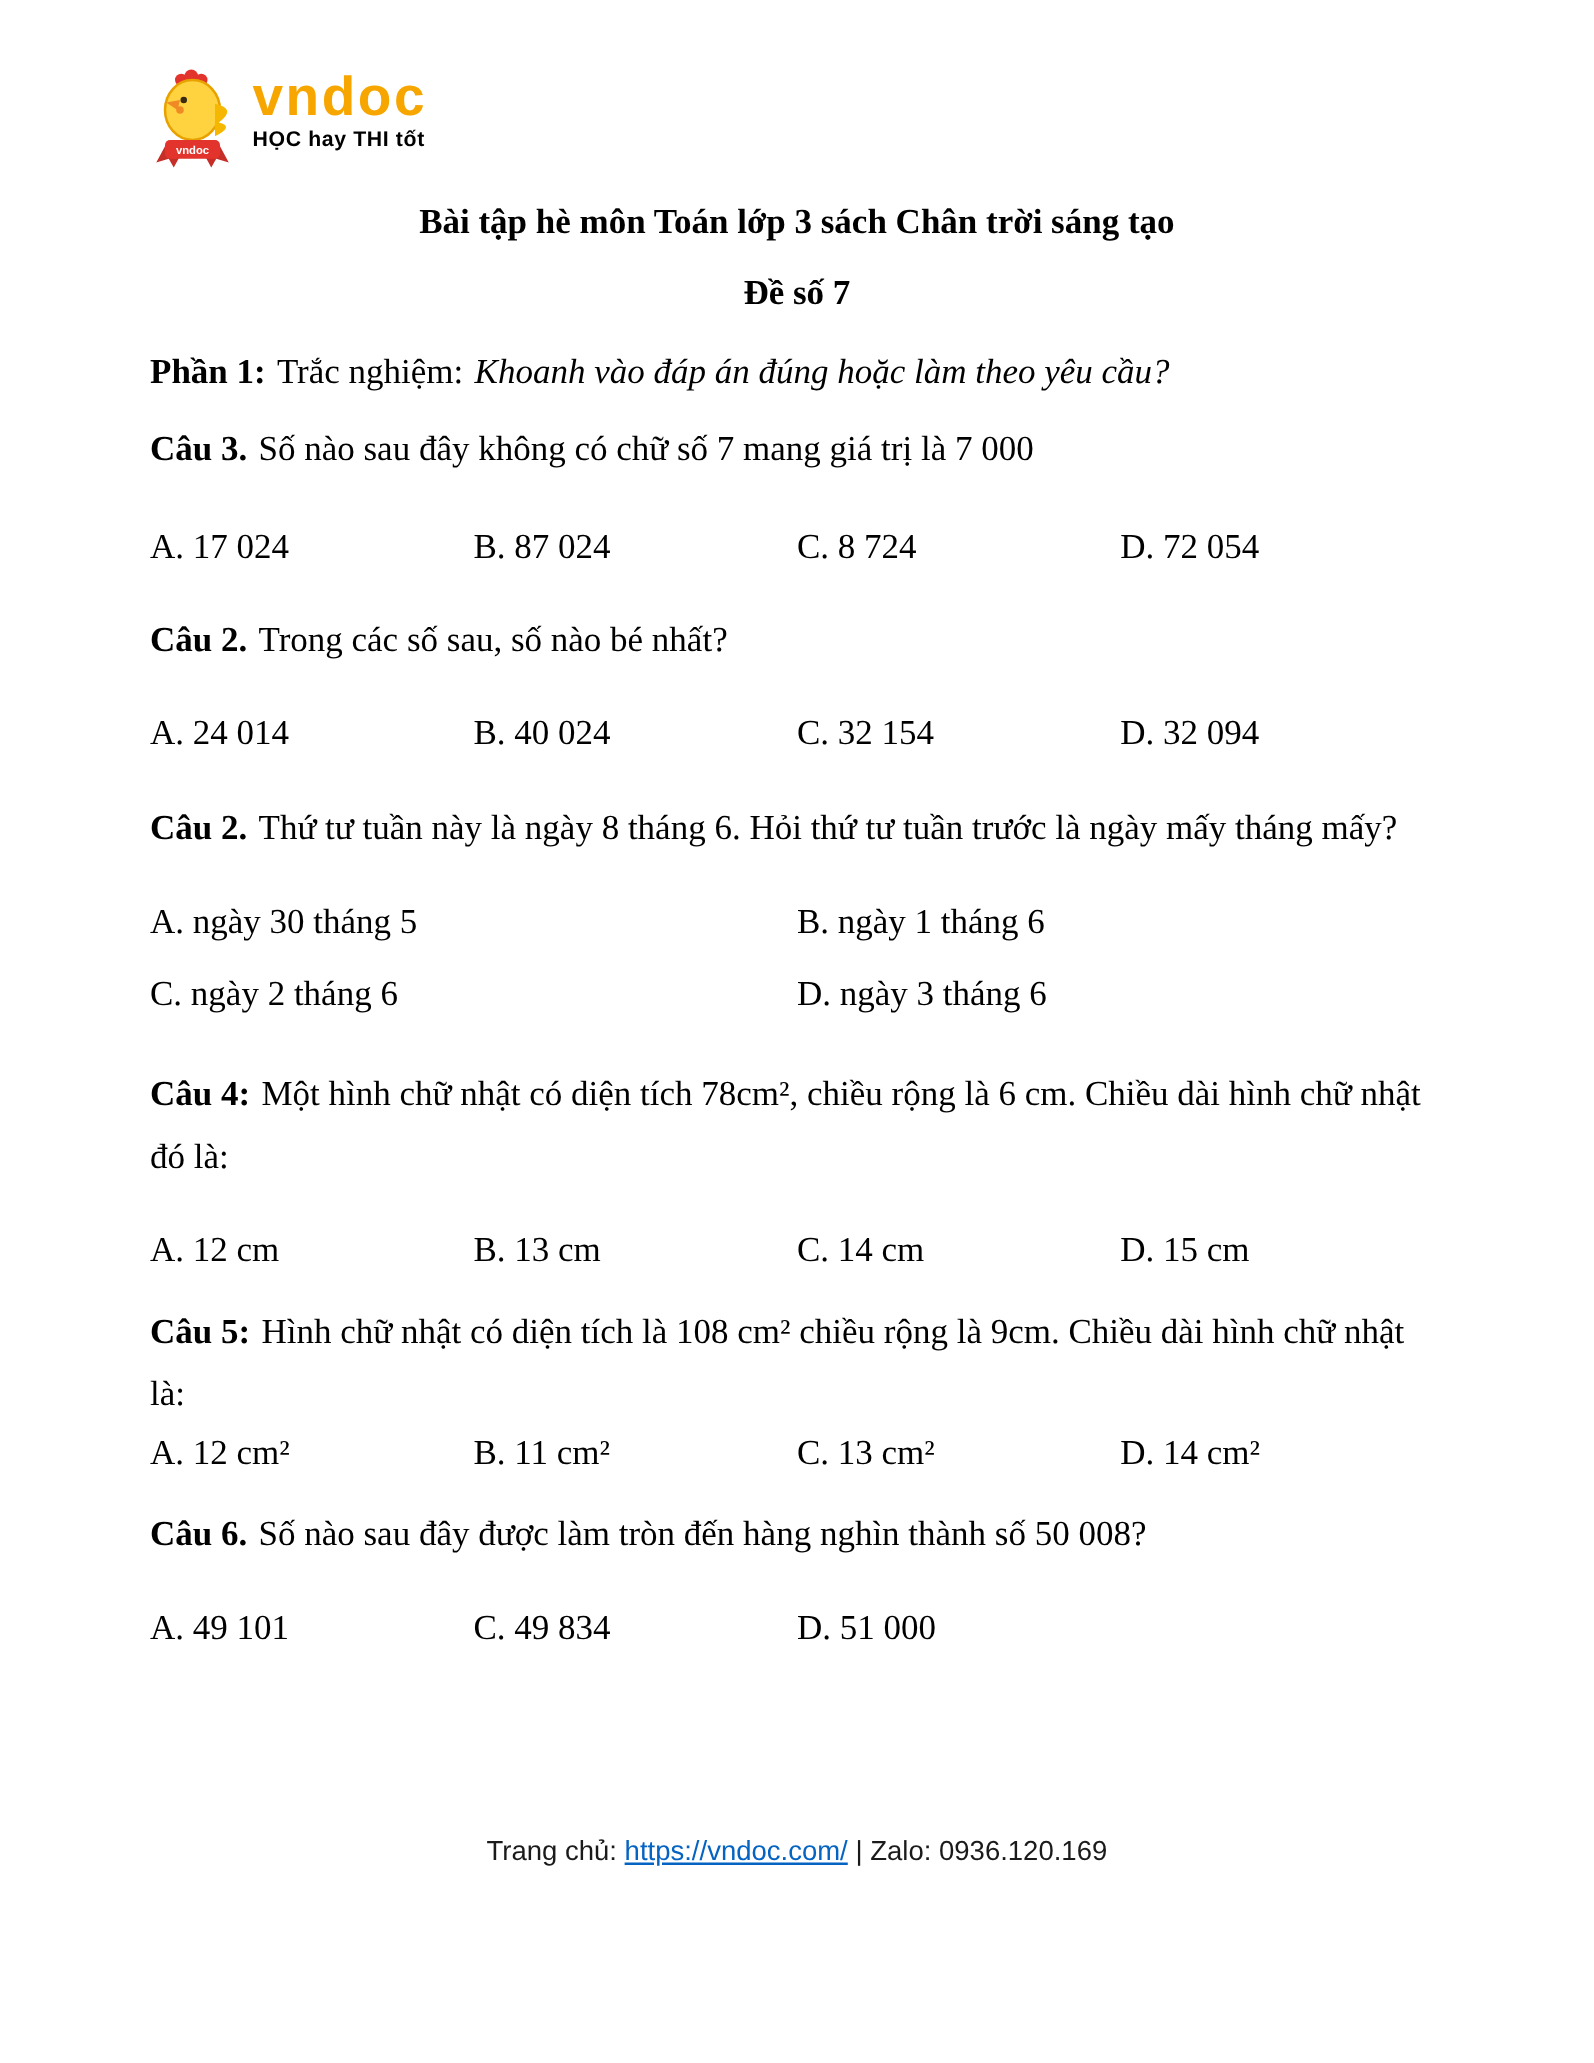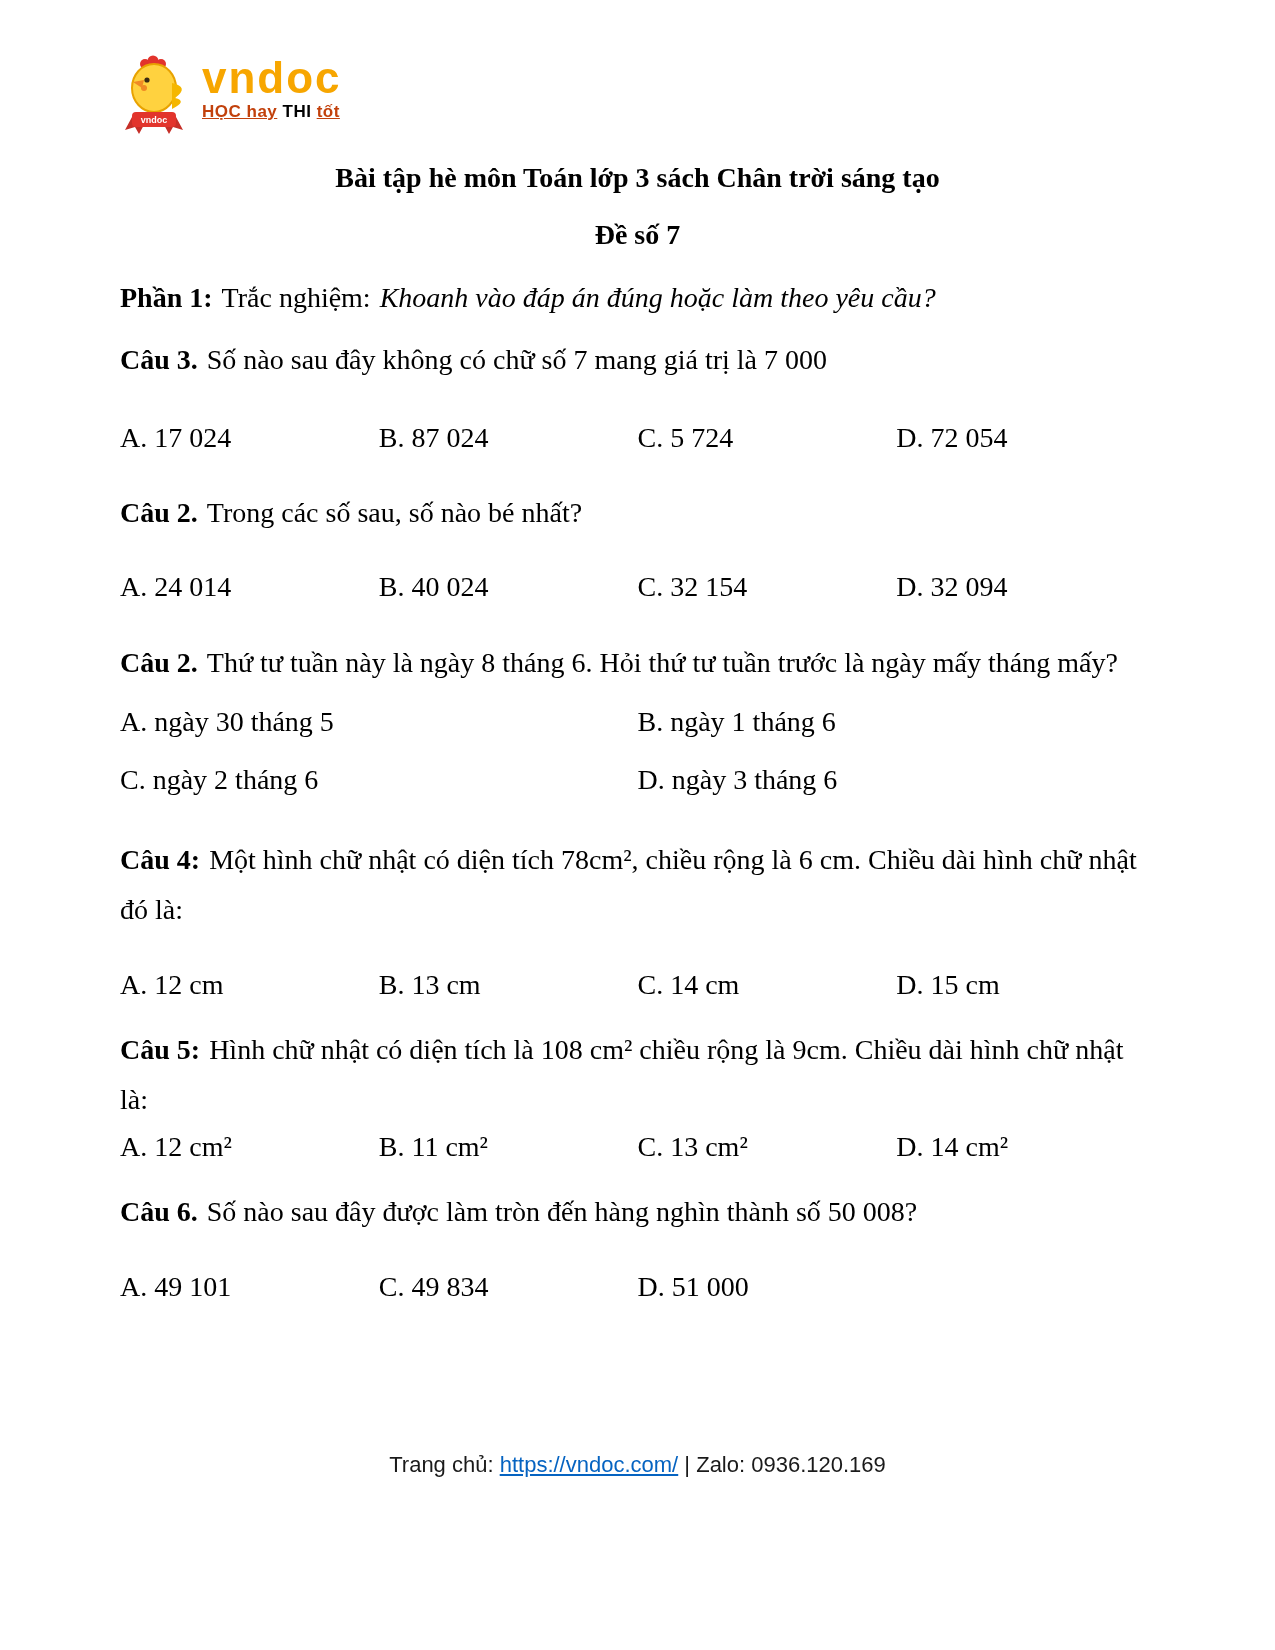--- a/index.html
+++ b/index.html
@@ -34,21 +34,21 @@
     color: #F7A600;
     letter-spacing: 2px;
   }
   .tagline {
     font-family: "Liberation Sans", sans-serif;
     font-weight: bold;
     font-size: 17px;
     line-height: 22px;
     letter-spacing: 0.5px;
   }
-  .tg-green { color: #c2410c; text-decoration: underline; }
+  .tg-green { color: #000000; }
   .tg-red   { color: #000000; }
   
   .title {
     font-size: 28px;
     font-weight: bold;
     text-align: center;
     line-height: 36px;
     margin: 25px 0 0 0;
   }
   .subtitle {
@@ -129,38 +129,38 @@
   <p class="intro">
     <b class="q-label">Phần 1:</b><span class="mid">Trắc nghiệm:</span><i>Khoanh vào đáp án đúng hoặc làm theo yêu cầu?</i>
   </p>
 
   <p class="q" style="margin-top:19px">
     <b class="q-label">Câu 3.</b><span>Số nào sau đây không có chữ số 7 mang giá trị là 7 000</span>
   </p>
   <div class="opts cols-4" style="margin-top:35px">
     <span>A. 17 024</span>
     <span>B. 87 024</span>
-    <span>C. 5 724</span>
+    <span>C. 8 724</span>
     <span>D. 72 054</span>
   </div>
 
   <p class="q" style="margin-top:32px">
     <b class="q-label">Câu 2.</b><span>Trong các số sau, số nào bé nhất?</span>
   </p>
   <div class="opts cols-4" style="margin-top:31px">
     <span>A. 24 014</span>
     <span>B. 40 024</span>
     <span>C. 32 154</span>
     <span>D. 32 094</span>
   </div>
 
   <p class="q" style="margin-top:33px">
     <b class="q-label">Câu 2.</b><span>Thứ tư tuần này là ngày 8 tháng 6. Hỏi thứ tư tuần trước là ngày mấy tháng mấy?</span>
   </p>
-  <div class="opts cols-2" style="margin-top:16px">
+  <div class="opts cols-2" style="margin-top:32px">
     <span>A. ngày 30 tháng 5</span>
     <span>B. ngày 1 tháng 6</span>
     <span>C. ngày 2 tháng 6</span>
     <span>D. ngày 3 tháng 6</span>
   </div>
 
   <p class="q" style="margin-top:37px">
     <b class="q-label">Câu 4:</b><span>Một hình chữ nhật có diện tích 78cm², chiều rộng là 6 cm. Chiều dài hình chữ nhật đó là:</span>
   </p>
   <div class="opts cols-4" style="margin-top:32px">

